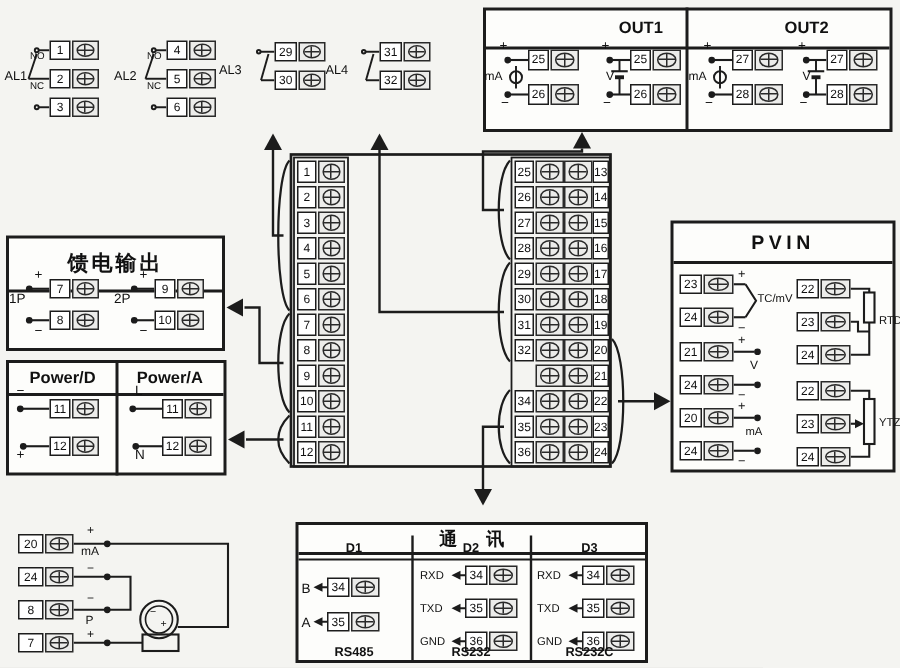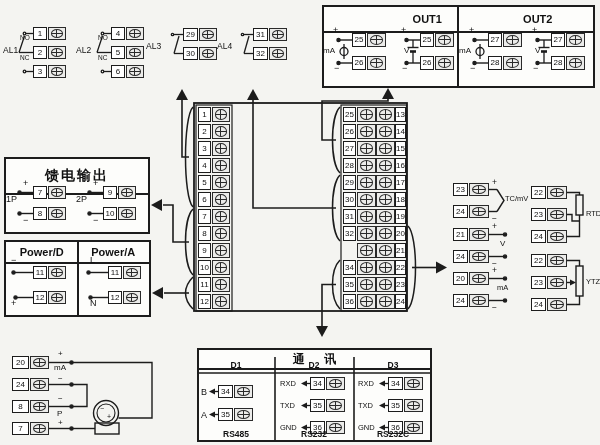--- a/index.html
+++ b/index.html
@@ -38,20 +38,23 @@
       <span>Power/D</span>
       <span>Power/A</span>
     </div>
   </div>
 
 
   <div class="box" style="left:197px;top:348px;width:235px;height:94px;">
     <div class="btitle" style="height:20px;font-size:12px;letter-spacing:8px;padding-left:8px;">通 讯</div>
   </div>
 
+  <div class="box" style="left:447px;top:147px;width:150px;height:168px;">
+    <div class="btitle" style="height:27px;font-size:13px;letter-spacing:3px;">PVIN</div>
+  </div>
 
 <div class="tnum" style="left: 198px; top: 107px; width: 13px; height: 15px;">1</div>
     <div class="screw" style="left: 212px; top: 107px; width: 18px; height: 15px;"></div>
     <div class="tnum" style="left: 343px; top: 107px; width: 13px; height: 15px;">25</div>
     <div class="screw" style="left: 357px; top: 107px; width: 19px; height: 15px;"></div>
     <div class="screw" style="left: 376px; top: 107px; width: 19px; height: 15px;"></div>
     <div class="tnum" style="left: 395px; top: 107px; width: 11px; height: 15px;">13</div>
     <div class="tnum" style="left: 198px; top: 124px; width: 13px; height: 15px;">2</div>
     <div class="screw" style="left: 212px; top: 124px; width: 18px; height: 15px;"></div>
     <div class="tnum" style="left: 343px; top: 124px; width: 13px; height: 15px;">26</div>

